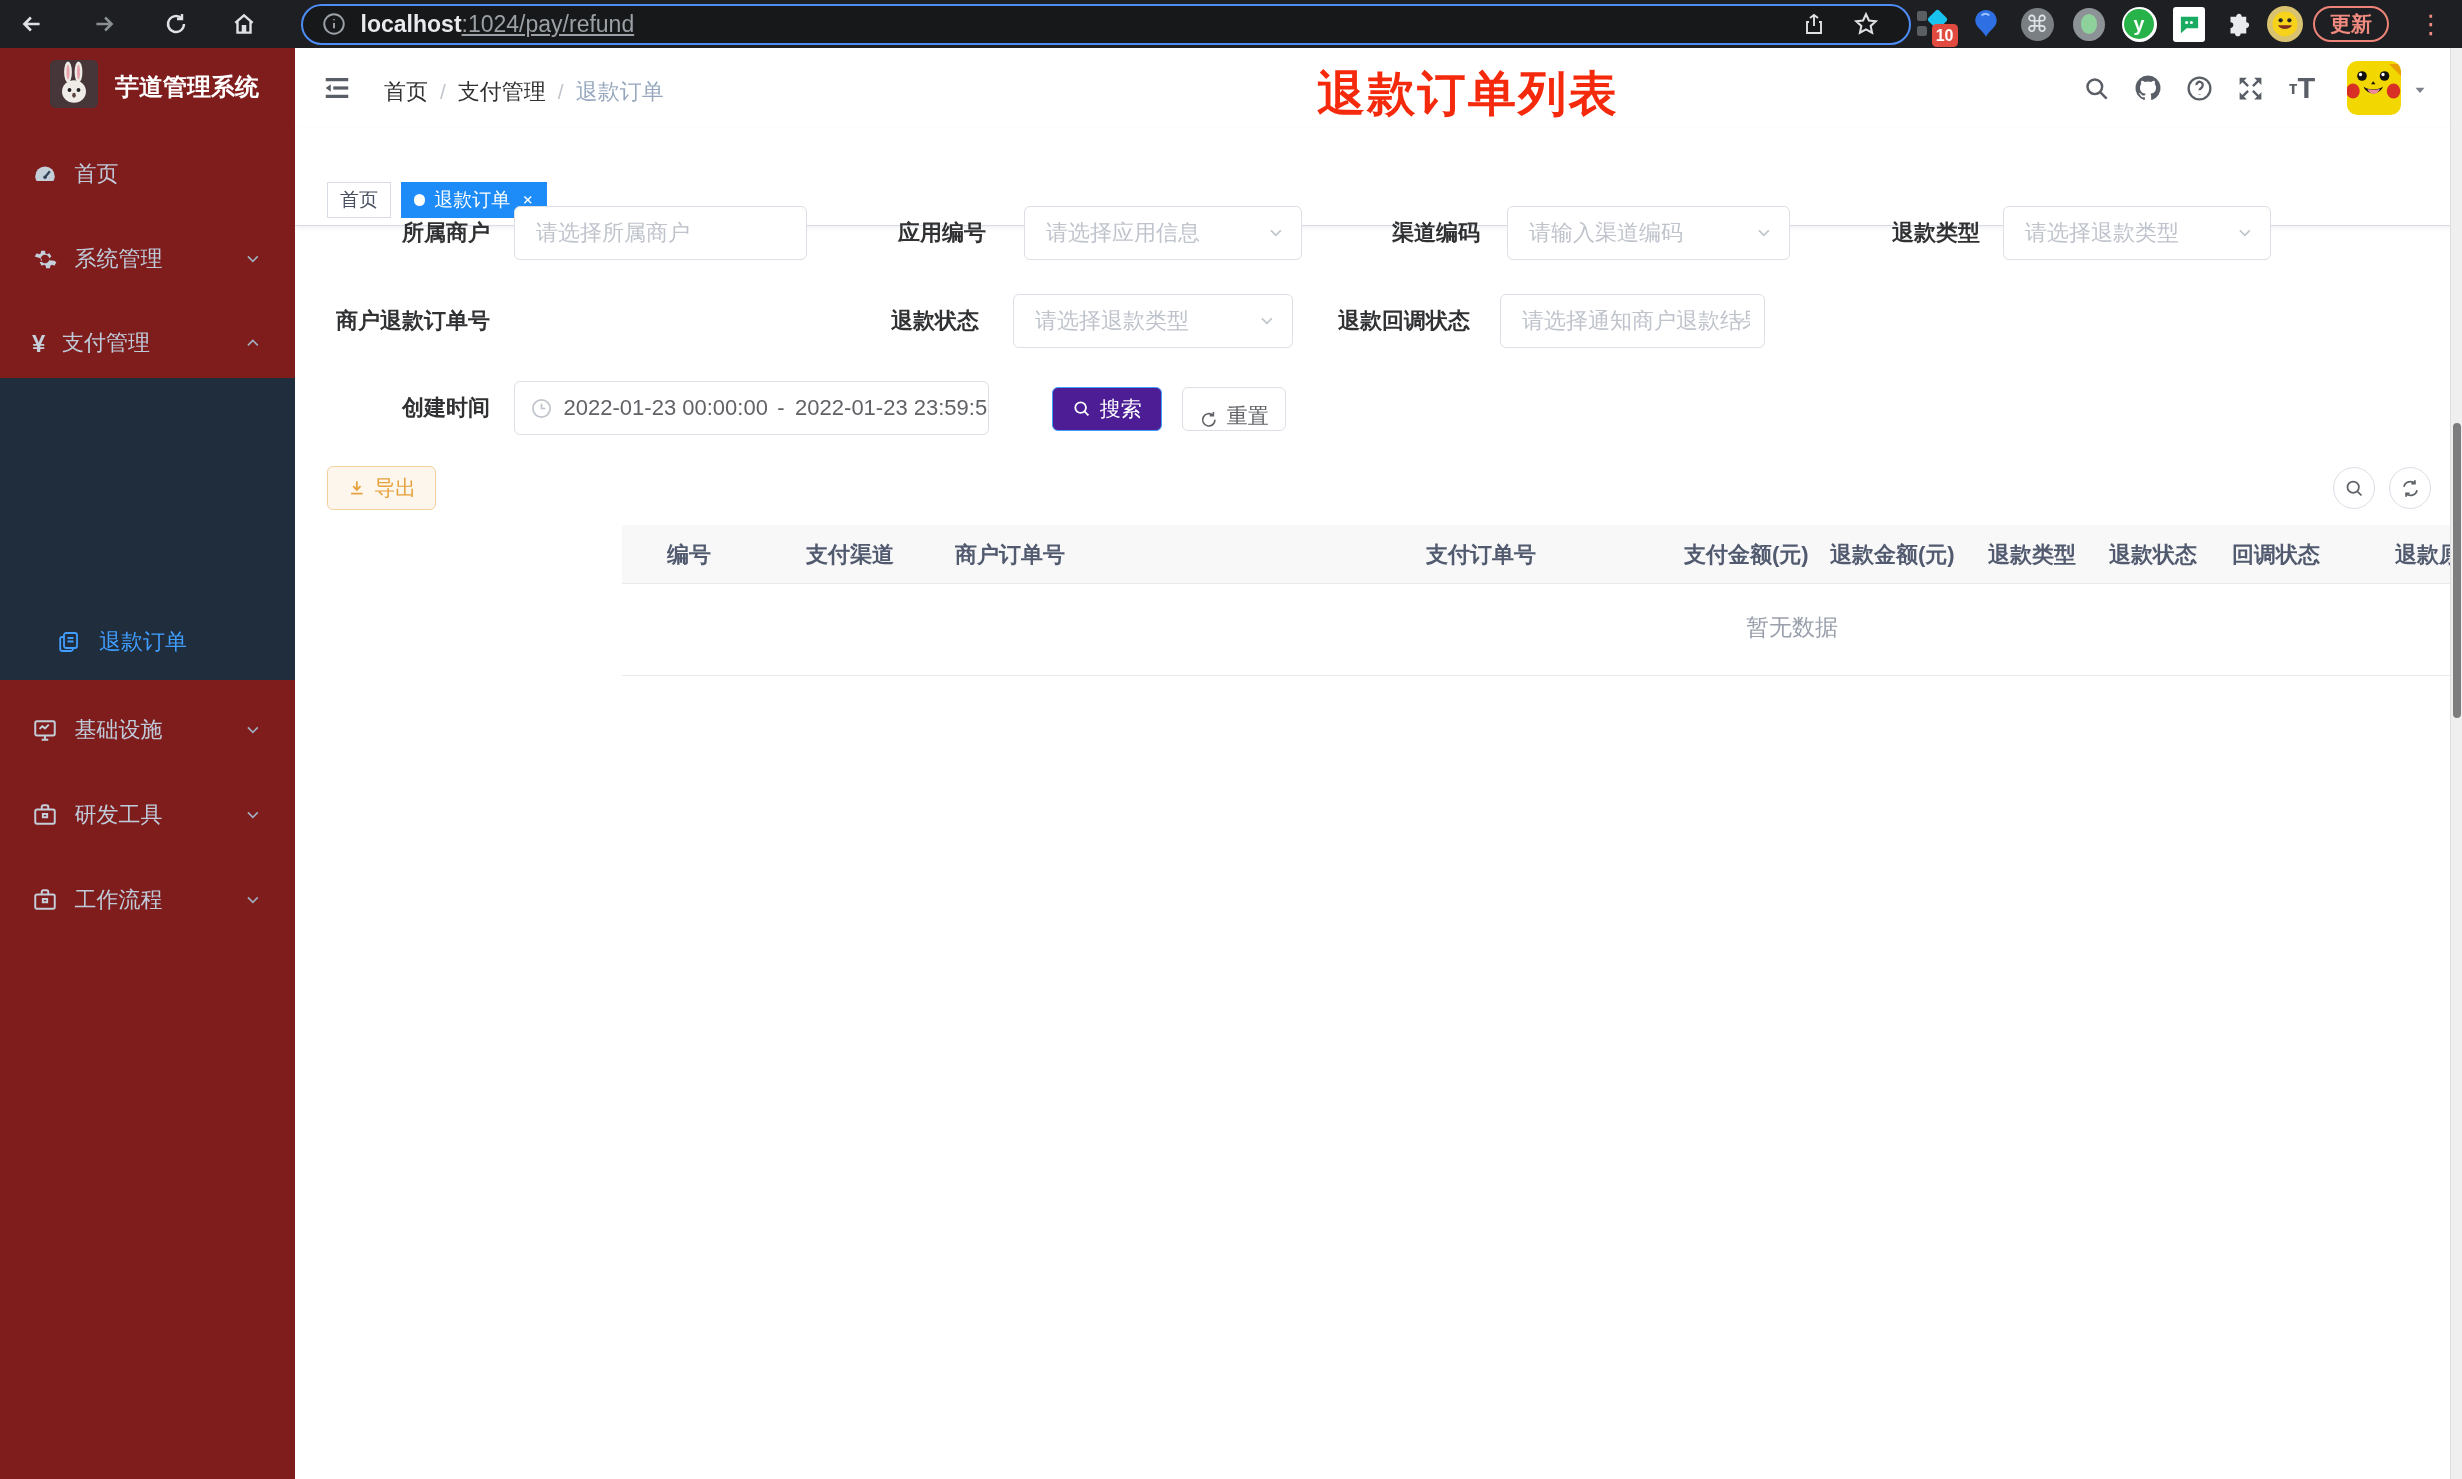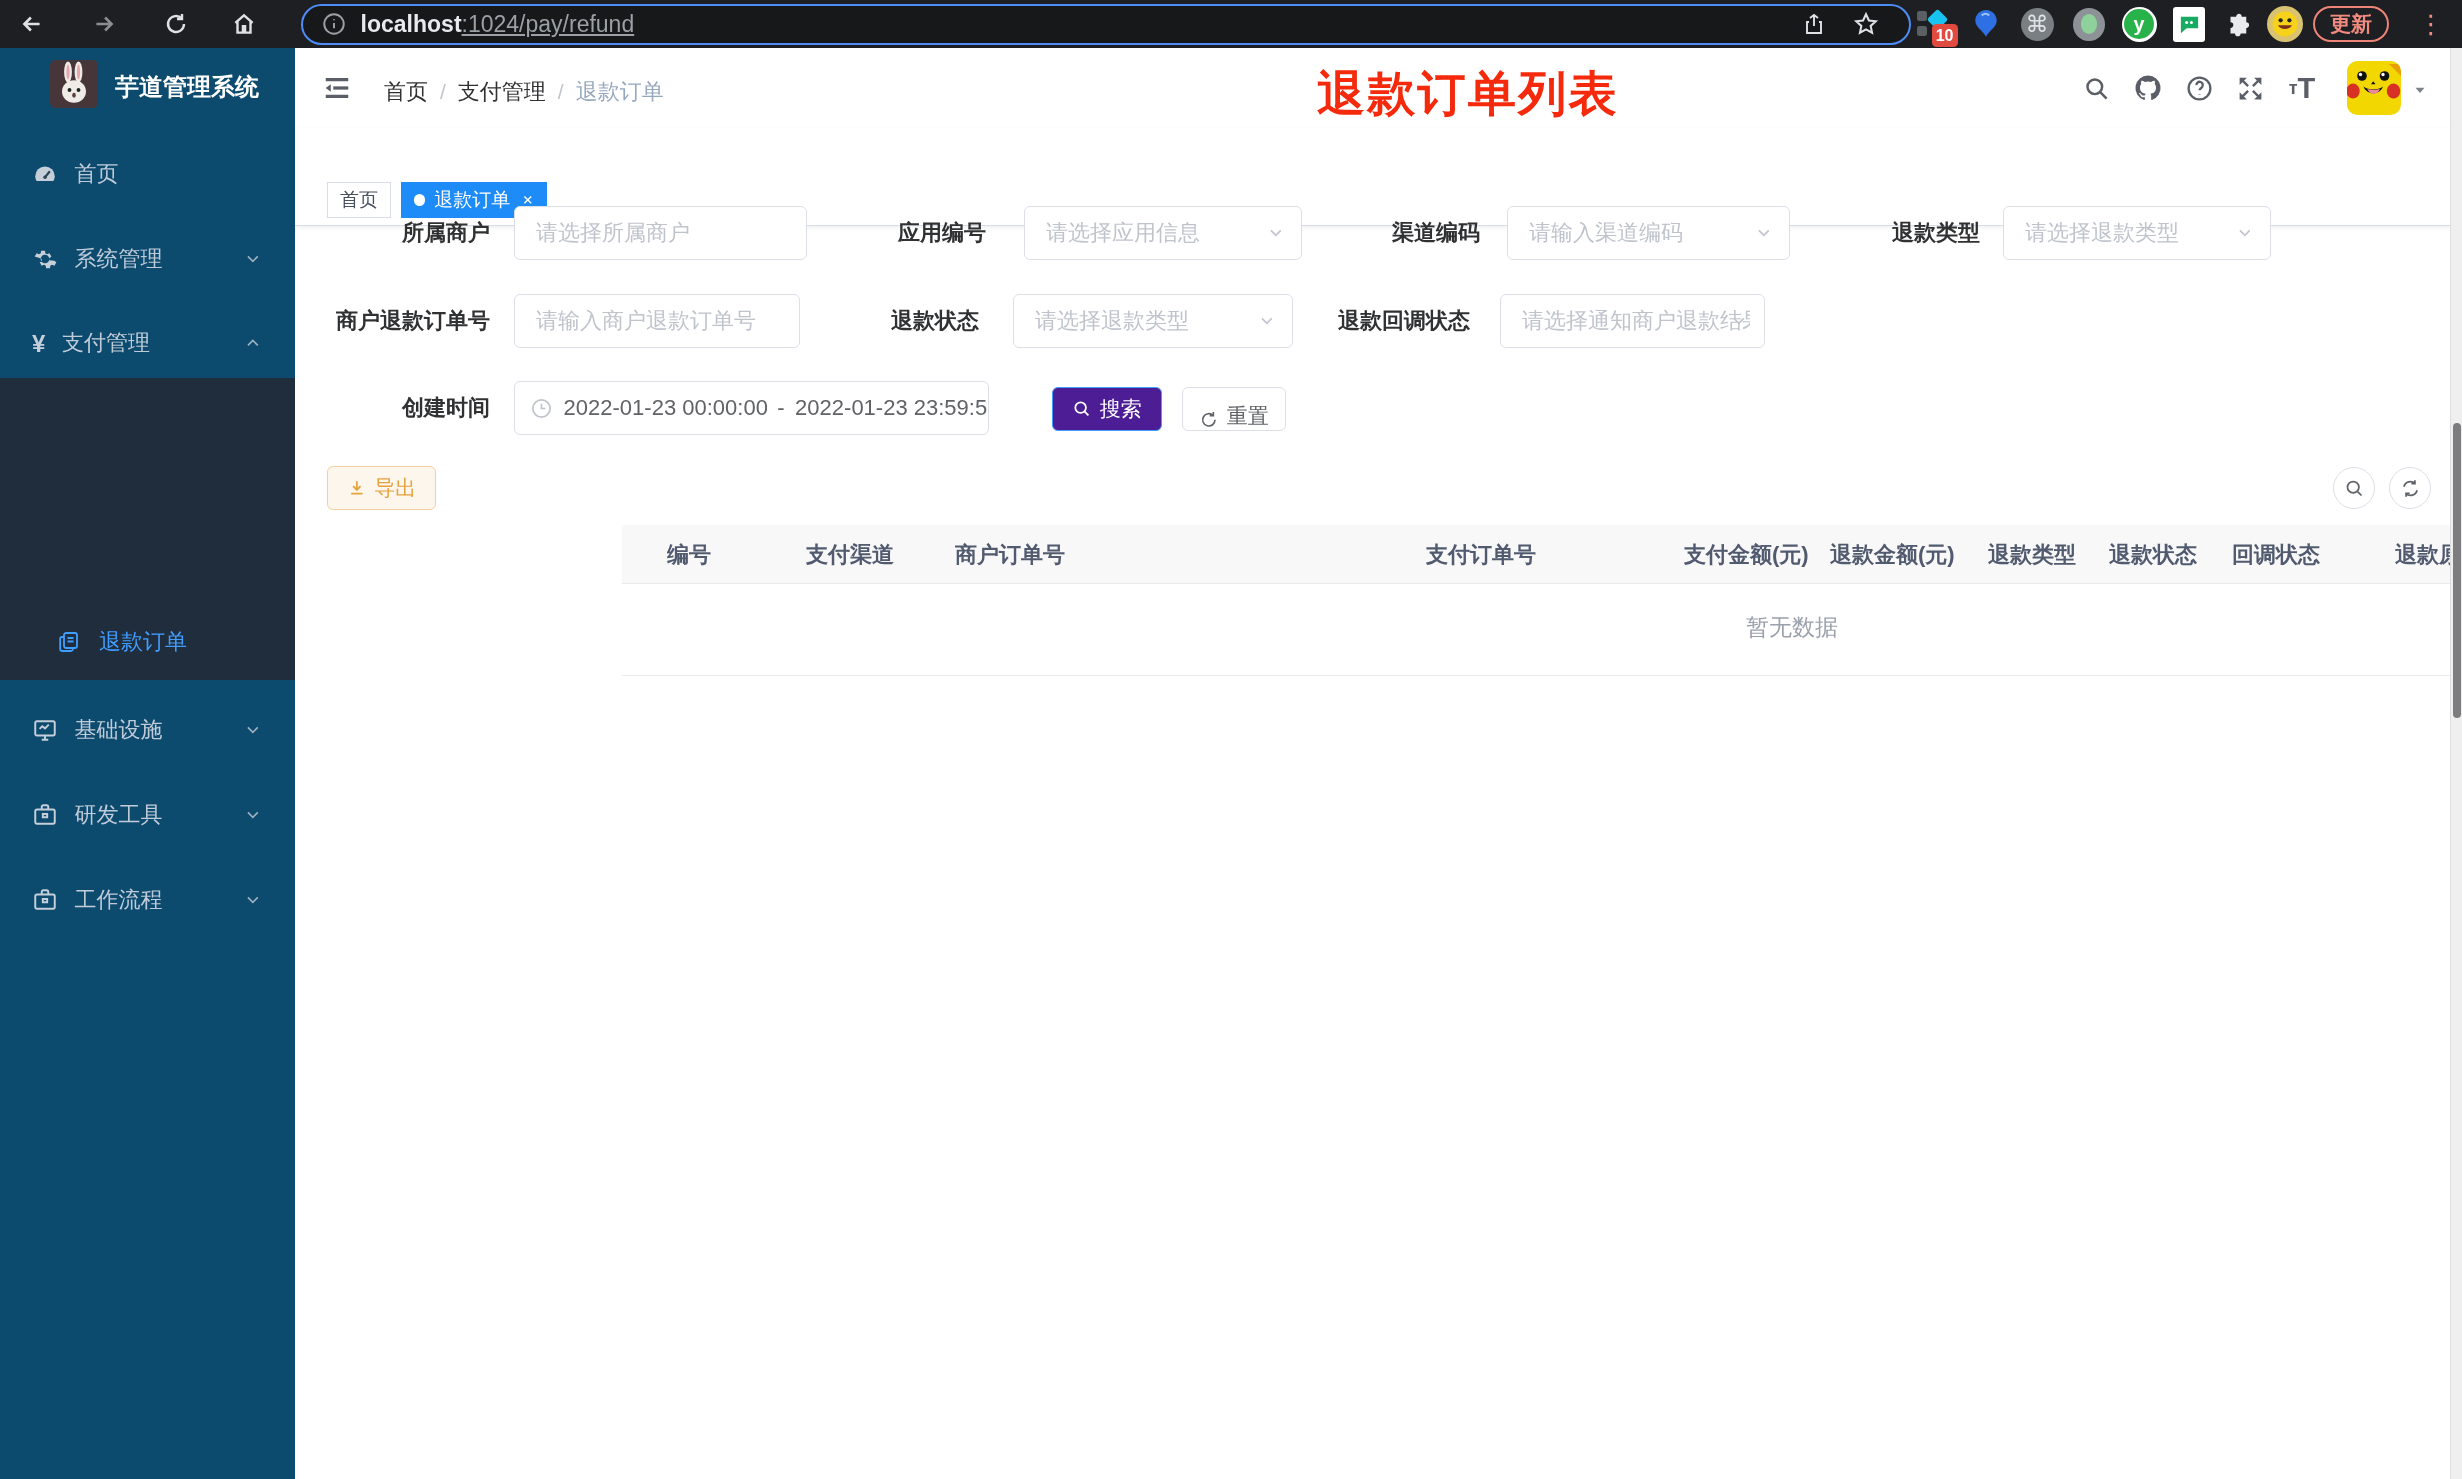--- a/index.html
+++ b/index.html
@@ -18,21 +18,21 @@
   .url-path { color:#9aa0a6;text-decoration:underline; }
   .ext { position:absolute; top:6px; width:36px; height:36px; display:flex; align-items:center; justify-content:center; }
   .badge10 { position:absolute; left:16.6px; top:18px; min-width:26px; height:23px; background:#e04a3f; color:#fff;
     font-size:16px; font-weight:700; border-radius:4.5px; display:flex; align-items:center; justify-content:center; padding:0 3px; }
   .update-pill { position:absolute; left:2313px; top:6px; width:76px; height:36px; border:2.3px solid #ee8377; border-radius:18px;
     color:#f18b80; font-size:21px; font-weight:600; display:flex; align-items:center; justify-content:center; }
   .dots3 { position:absolute; left:2416px; top:6px; width:30px; height:36px; color:#f18b80; font-size:26px;
     display:flex; align-items:center; justify-content:center; letter-spacing:0; }
 
   
-  .sidebar { position:absolute; left:0; top:48px; width:295px; height:1431px; background:#0c4a6e; }
+  .sidebar { position:absolute; left:0; top:48px; width:295px; height:1431px; background:#7f1d1d; }
   .submenu-bg { position:absolute; left:0; top:330px; width:295px; height:302px; background:#1f2d3d; }
   .main { position:absolute; left:295px; top:48px; width:2168px; height:1431px; background:#fff; }
 
   
   .logo-box { position:absolute; left:50px; top:12px; width:48px; height:48px; border-radius:6px; background:#4a3a3a; overflow:hidden; }
   .logo-title { position:absolute; left:115px; top:23px; color:#fff; font-size:24px; font-weight:700; white-space:nowrap; }
   .m-item { position:absolute; left:0; width:295px; height:85px; display:flex; align-items:center; color:#bfcbd9; cursor:pointer; }
   .m-item .ic { width:26px; height:26px; margin-left:32px; color:#c4cfda; flex:none; }
   .m-item .lab { font-size:22px; margin-left:16.6px; white-space:nowrap; }
   .m-chev { position:absolute; right:32px; color:#9fb0c1; }
@@ -420,23 +420,20 @@
   <div class="fld" style="left:1708px;top:158px;width:268px;">
     <span class="ph">请选择退款类型</span>
     <span class="sel-arrow">
         <svg width="19.7" height="19.7" viewBox="0 0 24 24" fill="none" stroke="currentColor" stroke-width="2">
           <path d="M6 9l6 6 6-6"></path>
         </svg>
       </span>
   </div>
 
   <div class="flabel" style="left:32px;top:246px;width:163px;">商户退款订单号</div>
-  <div class="fld" style="left:219px;top:246px;width:286px;">
-    <input placeholder="请输入商户退款订单号" style="">
-  </div>
 
   <div class="flabel" style="left:521px;top:246px;width:163px;">退款状态</div>
   <div class="fld" style="left:718px;top:246px;width:280px;">
     <span class="ph">请选择退款类型</span>
     <span class="sel-arrow">
         <svg width="19.7" height="19.7" viewBox="0 0 24 24" fill="none" stroke="currentColor" stroke-width="2">
           <path d="M6 9l6 6 6-6"></path>
         </svg>
       </span>
   </div>

